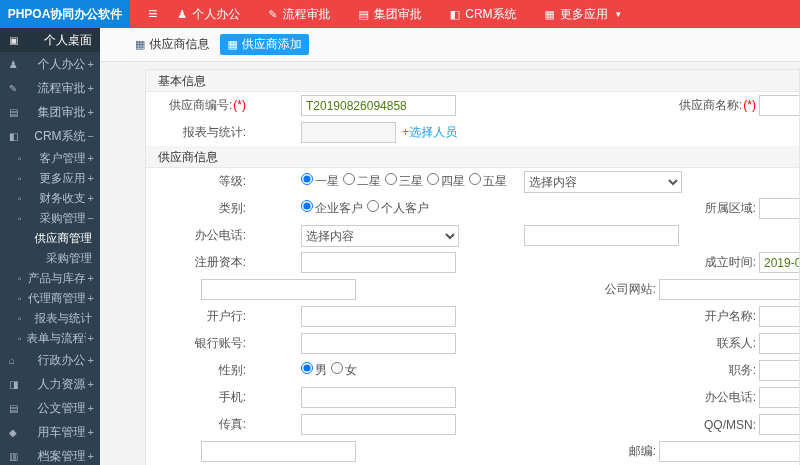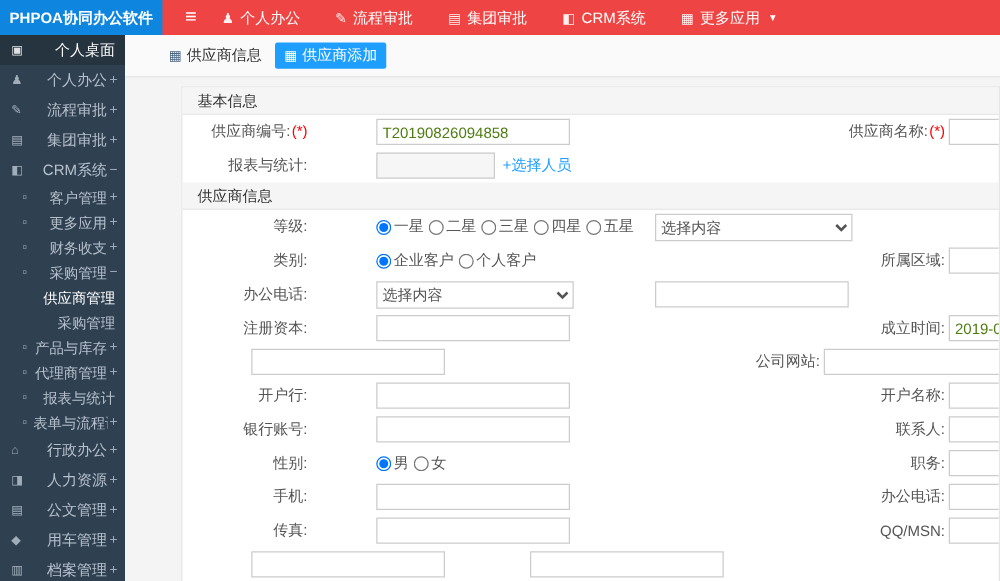--- a/index.html
+++ b/index.html
@@ -54,21 +54,21 @@
   .fld1 { width:220px; margin-left:55px; flex:none; display:flex; align-items:center; white-space:nowrap; }
   .lbl2 { width:235px; text-align:right; color:#555; flex:none; white-space:nowrap; }
   .fld2 { width:195px; margin-left:3px; flex:none; display:flex; align-items:center; }
   .req { color:#ff0000; margin-left:1px; }
 
   input[type="text"] { width:155px; height:21px; border:1px solid #cccccc;
     padding:0 4px; font-size:12px; font-family:inherit; color:#4d7c0f; background:#fff; }
   input.input-sm { width:95px; background:#f6f6f6; }
   select { width:158px; height:22px; border:1px solid #cccccc; font-size:12px;
     font-family:inherit; color:#555; background:#fff; }
-  .radios label { display:inline-flex; align-items:center; margin-right:4px;
+  .radios label { display:inline-flex; align-items:flex-start; margin-right:4px;
     color:#555; cursor:pointer; }
   input[type="radio"] { width:12px; height:12px; margin:0 2px 0 0; }
   .link { color:#1e9fff; margin-left:6px; cursor:pointer; text-decoration:none;font-family:Liberation Mono, monospace; }
 </style>
 </head>
 <body>
 
 <div class="topbar">
   <div class="logo">PHPOA协同办公软件</div>
   <div class="burger">≡</div>
@@ -380,19 +380,20 @@
       <div class="lbl2"><span>QQ/MSN:</span></div>
       <div class="fld2">
           <input type="text" value="" style="">
         </div>
     </div>
 
     <div class="frow">
       <div class="fld1">
           <input type="text" value="" style="">
         </div>
+      <div class="lbl2"><span>邮编:</span></div>
       <div class="fld2">
           <input type="text" value="" style="">
         </div>
     </div>
 
   </div>
 </div>
 
 </body></html>

